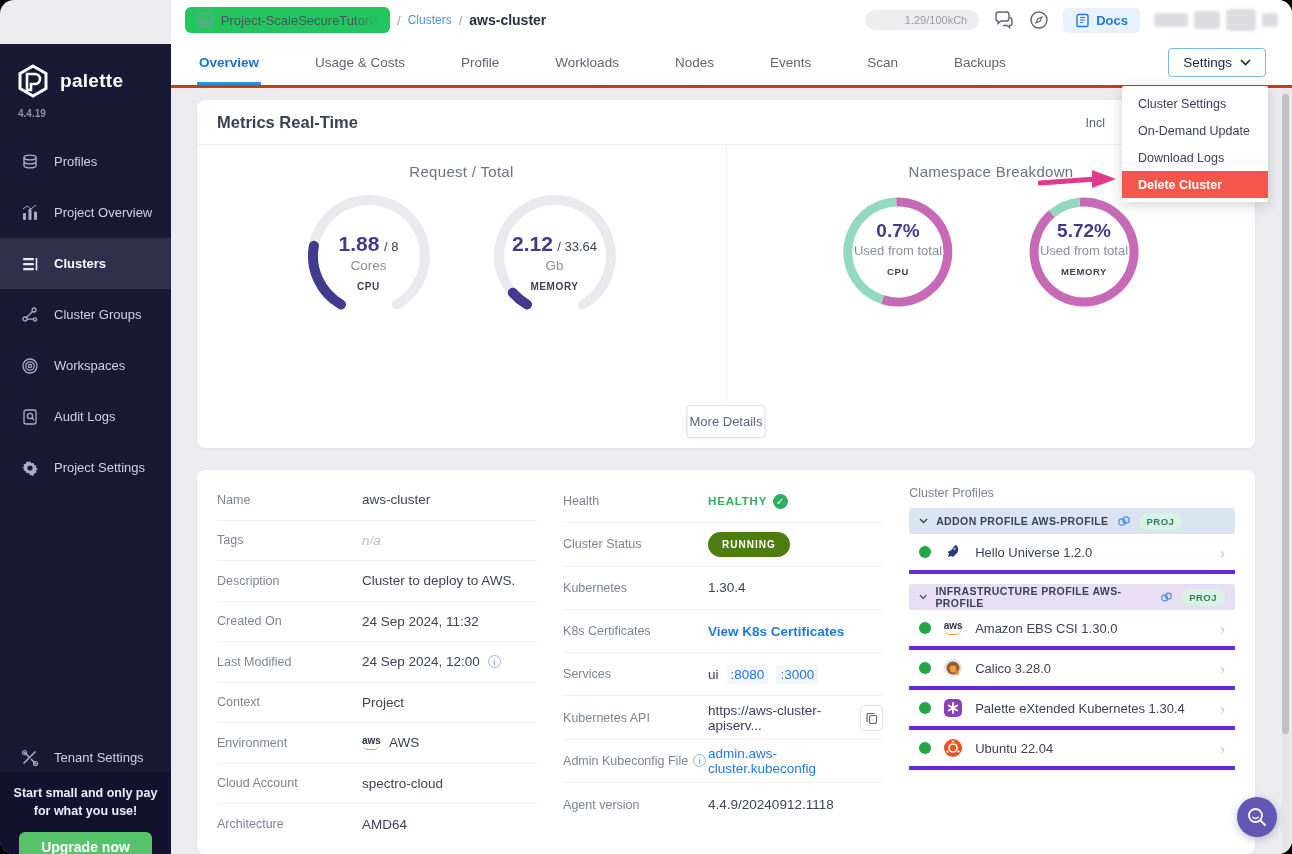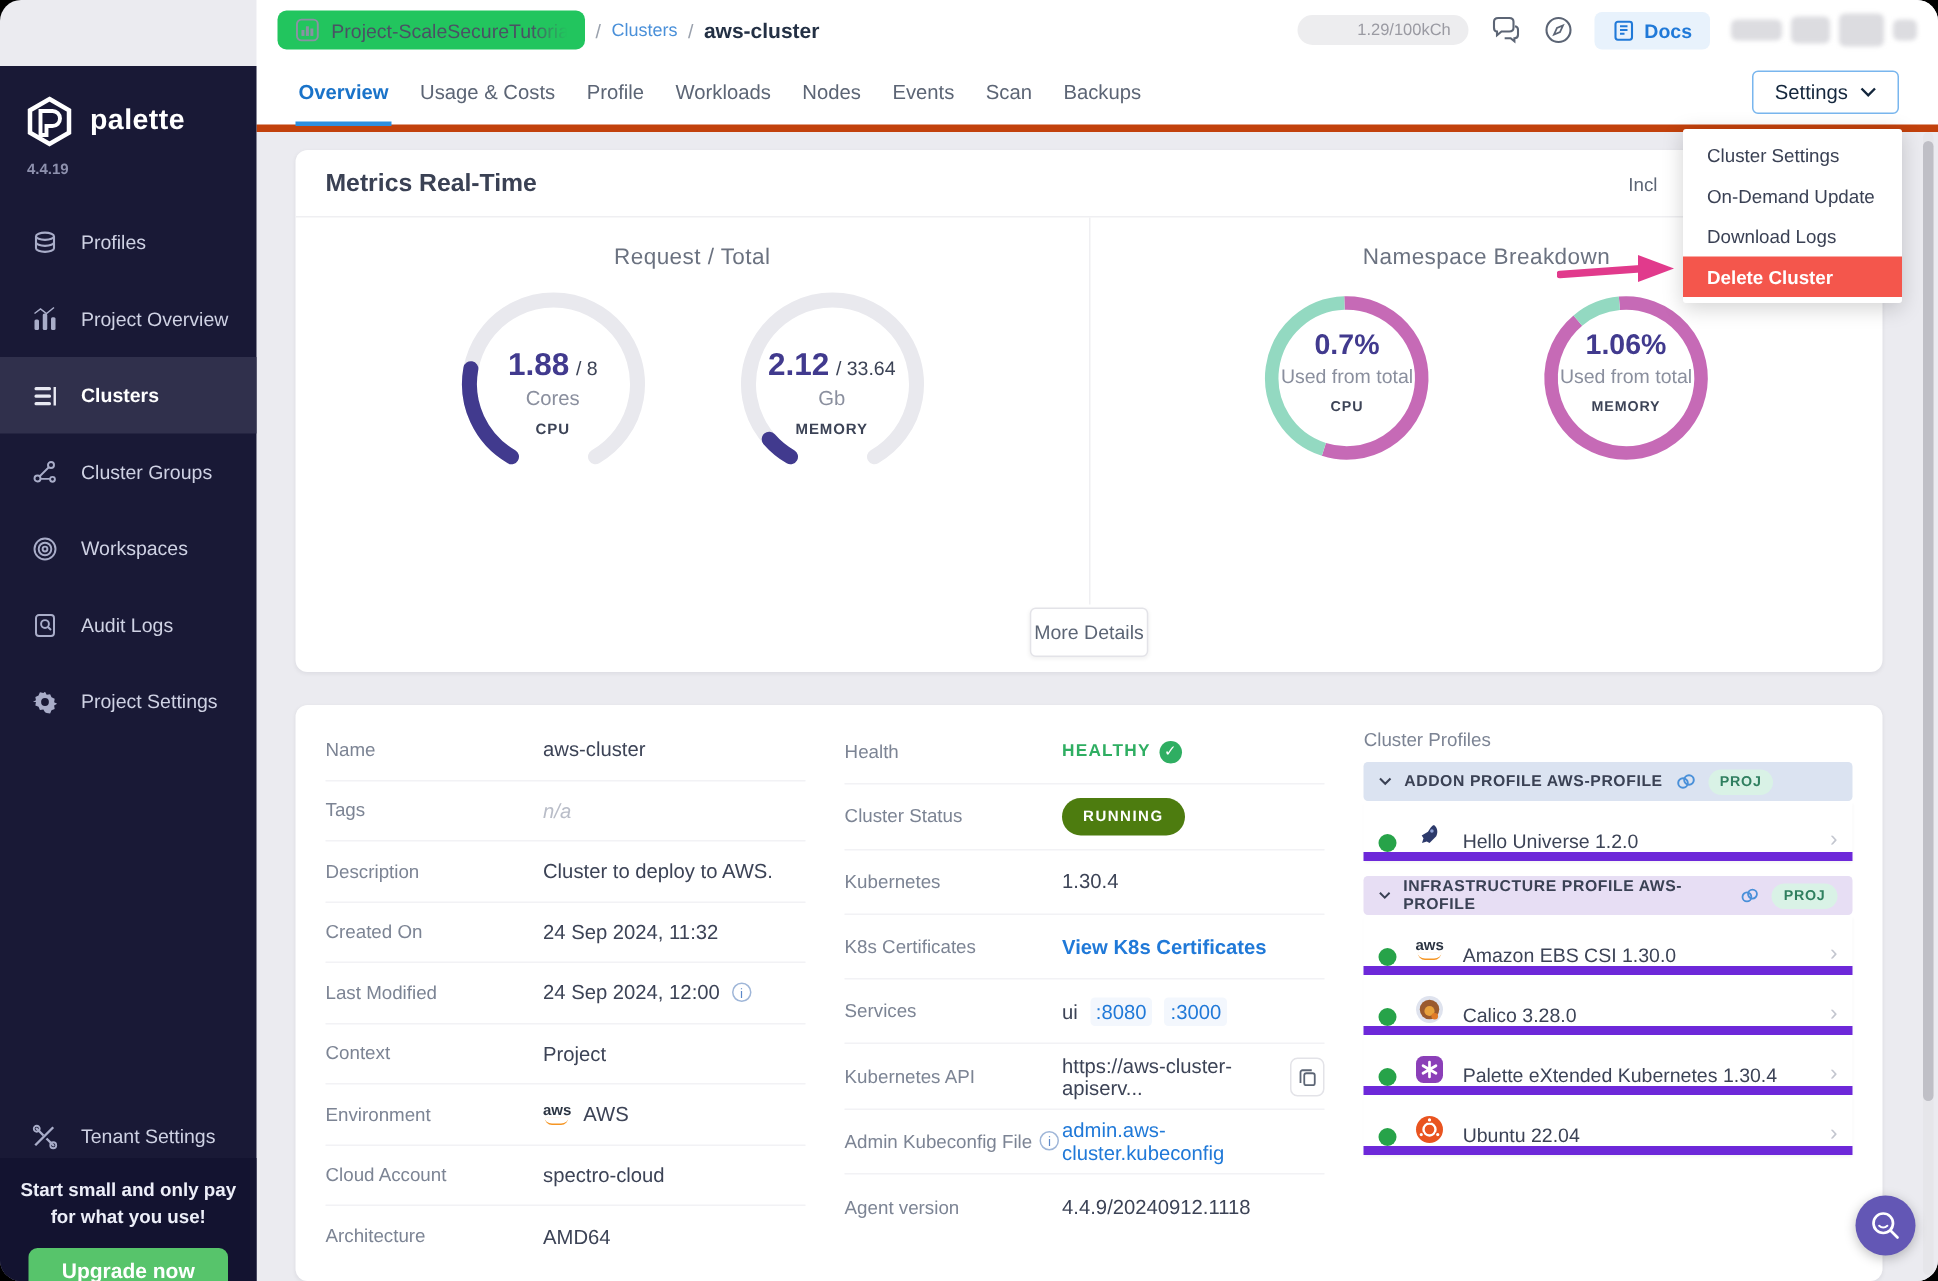--- a/index.html
+++ b/index.html
@@ -32,21 +32,21 @@
   .crumb-sep { color:#9aa1ad; margin:0 7px; font-size:13px; }
   .crumb-link { color:#4a90d9; font-size:12px; cursor:pointer; }
   .crumb-cur { color:#233044; font-size:14px; font-weight:bold; }
   .top-right { margin-left:auto; display:flex; align-items:center; gap:14px; }
   .usage-pill { background:#ededef; border-radius:12px; padding:4px 12px 4px 40px; font-size:11px; color:#9a9aa2; }
   .icon-btn { color:#5c6575; display:flex; cursor:pointer; }
   .docs-btn { display:flex; align-items:center; gap:6px; background:#e8f2fc; color:#2079d8; font-size:13px; font-weight:bold; padding:5px 12px; border-radius:5px; cursor:pointer; }
   .blur-block { background:#dcdce0; border-radius:4px; filter:blur(1.5px); }
 
   
-  .tabbar { position:absolute; left:171px; top:40px; right:0; height:48px; background:#fff; border-bottom:5px solid #c2410c; display:flex; align-items:center; padding-left:26px; gap:17px; z-index:9; }
+  .tabbar { position:absolute; left:171px; top:40px; right:0; height:48px; background:#fff; border-bottom:3px solid #c2410c; display:flex; align-items:center; padding-left:26px; gap:52px; z-index:9; }
   .tab { font-size:13.5px; color:#5c6575; padding:14px 2px 12px; cursor:pointer; border-bottom:3px solid transparent; }
   .tab.active { color:#1a73c9; font-weight:bold; border-bottom-color:#2d8fe0; }
   .settings-btn { margin-left:auto; margin-right:26px; display:flex; align-items:center; gap:8px; border:1px solid #79b6ee; background:#fff; border-radius:4px; padding:6px 14px; font-size:13.5px; color:#13263c; cursor:pointer; }
 
   
   .dropdown { position:absolute; left:1122px; top:86px; width:146px; background:#fff; box-shadow:0 3px 14px rgba(0,0,0,.18); border-radius:2px; z-index:40; padding:4px 0; }
   .dd-item { height:27px; display:flex; align-items:center; padding-left:16px; font-size:12.5px; color:#3a4154; cursor:pointer; }
   .dd-item.danger { background:#f4564c; color:#fff; font-weight:bold; }
   .delete-arrow { position:absolute; left:1038px; top:166px; z-index:41; }
 
@@ -93,21 +93,21 @@
   .port-link { background:#f3f7fd; border-radius:3px; padding:2px 4px; color:#2079d8; cursor:pointer; }
   .copy-btn { margin-left:auto; width:26px; height:26px; border:1px solid #e3e3e8; border-radius:5px; background:#fff; display:flex; align-items:center; justify-content:center; cursor:pointer; color:#5c6575; }
   .info-i { width:13px; height:13px; border:1px solid #9fb6d8; border-radius:50%; color:#5c88c9; font-size:9px; display:inline-flex; align-items:center; justify-content:center; font-style:normal; }
 
   
   .prof-title { font-size:12.5px; color:#7c8494; margin-bottom:8px; }
   .prof-group-head { height:26px; display:flex; align-items:center; gap:8px; padding:0 10px; font-size:10.5px; font-weight:bold; letter-spacing:.4px; color:#3a4154; border-radius:3px; cursor:pointer; }
   .head-addon { background:#dbe3f1; }
   .head-infra { background:#e7def4; margin-top:10px; }
   .proj-badge { background:#d9f2e6; color:#2f7f5f; font-size:9.5px; font-weight:bold; padding:3px 8px; border-radius:9px; letter-spacing:.5px; }
-  .prof-item { height:40px; background:#fff; display:flex; align-items:flex-end; gap:11px; padding:0 10px; border-bottom:6px solid #6d28d9; box-shadow:0 1px 2px rgba(20,20,40,.05); cursor:pointer; }
+  .prof-item { height:40px; background:#fff; display:flex; align-items:center; gap:11px; padding:0 10px; border-bottom:4px solid #6d28d9; box-shadow:0 1px 2px rgba(20,20,40,.05); cursor:pointer; }
   .status-dot { width:12px; height:12px; border-radius:50%; background:#27a349; flex-shrink:0; }
   .prof-name { font-size:13px; color:#3c4356; flex:1; }
   .chev-r { color:#c3c6cf; font-size:15px; }
   .pack-icon { width:22px; height:22px; display:flex; align-items:center; justify-content:center; flex-shrink:0; }
 
   
   .aws-logo { display:inline-flex; flex-direction:column; align-items:center; line-height:1; }
   .aws-logo b { font-size:10px; color:#2b3442; font-weight:bold; }
   .aws-smile { width:16px; height:5px; border-bottom:1.6px solid #f59523; border-radius:0 0 8px 8px; margin-top:-1px; }
   .scrollbar { position:absolute; right:3px; top:88px; width:7px; bottom:4px; background:#e6e6ea; border-radius:4px; z-index:35; }
@@ -340,21 +340,21 @@
                 <div class="d-cap">Used from total</div>
                 <div class="d-label">CPU</div>
               </div>
             </div>
             <div class="donut-wrap">
               <svg width="116" height="116" viewBox="0 0 116 116">
                 <path d="M 53.6 8.2 A 50 50 0 1 1 25.9 19.7" fill="none" stroke="#c66ab6" stroke-width="9"></path>
                 <path d="M 25.9 19.7 A 50 50 0 0 1 53.6 8.2" fill="none" stroke="#93d9c1" stroke-width="9"></path>
               </svg>
               <div class="donut-text">
-                <div class="d-val">1.06%</div>
+                <div class="d-val">5.72%</div>
                 <div class="d-cap">Used from total</div>
                 <div class="d-label">MEMORY</div>
               </div>
             </div>
           </div>
         </div>
       </div>
       <button class="more-btn">More Details</button>
     </div>
 

